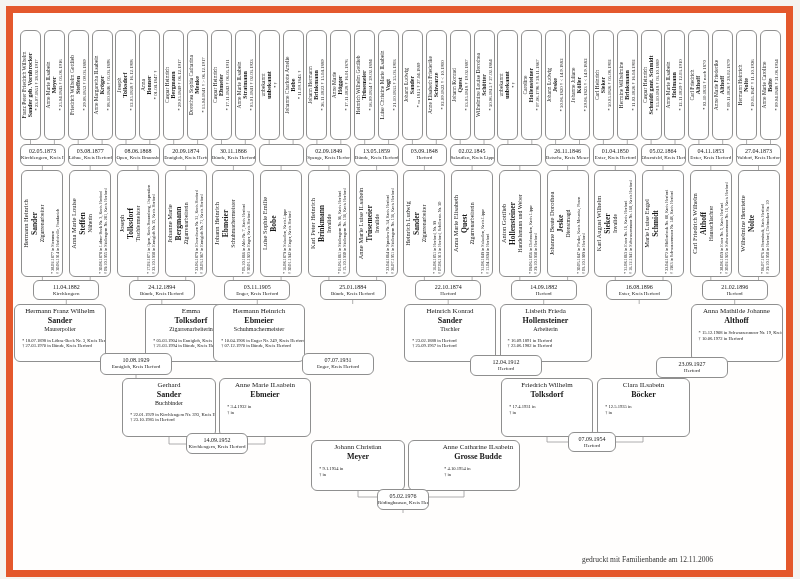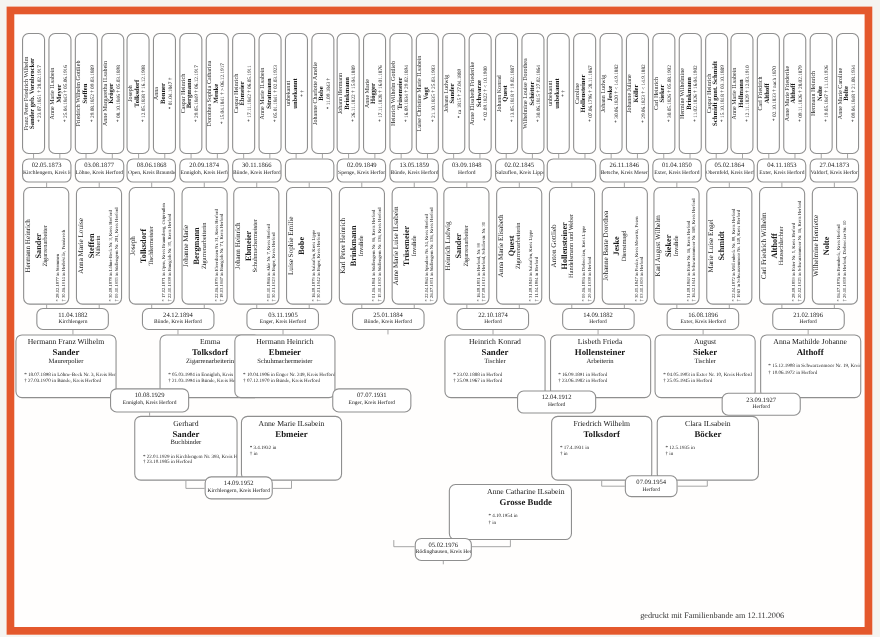--- a/index.html
+++ b/index.html
@@ -536,27 +536,20 @@
         <span class="c-bd">* 23.02.1888 in Herford</span>
         <span class="c-bd" style="margin-top: 0px;">† 25.09.1967 in Herford</span>
       </div>
       <div class="pbox" style="left: 499.5px; top: 304px; width: 92px; height: 58px;">
         <span class="c-g">Lisbeth Frieda</span>
         <span class="c-s">Hollensteiner</span>
         <span class="c-p">Arbeiterin</span>
         <span class="c-bd">* 16.09.1891 in Herford</span>
         <span class="c-bd" style="margin-top: 0px;">† 23.06.1982 in Herford</span>
       </div>
-      <div class="pbox" style="left: 595px; top: 304px; width: 92px; height: 58px;">
-        <span class="c-g">August</span>
-        <span class="c-s">Sieker</span>
-        <span class="c-p">Tischler</span>
-        <span class="c-bd">* 04.05.1903 in Exter Nr. 10, Kreis Herford</span>
-        <span class="c-bd" style="margin-top: 0px;">† 25.05.1945 in Herford</span>
-      </div>
       <div class="pbox" style="left: 690.5px; top: 304px; width: 92px; height: 58px;">
         <span class="c-g">Anna Mathilde Johanne</span>
         <span class="c-s">Althoff</span>
         <span class="c-p"></span>
         <span class="c-bd">* 15.12.1908 in Schwarzenmoor Nr. 19, Kreis Herford</span>
         <span class="c-bd" style="margin-top: 0px;">† 10.06.1972 in Herford</span>
       </div>
       <div class="mbox" style="left: 100px; top: 353px; width: 72px; height: 22px;">
         <span class="m-d">10.08.1929</span>
         <span class="m-p">Ennigloh, Kreis Herford</span>
@@ -602,20 +595,27 @@
         <span class="c-bd" style="margin-top: 0px;">† in</span>
       </div>
       <div class="mbox" style="left: 186px; top: 433px; width: 62px; height: 21px;">
         <span class="m-d">14.09.1952</span>
         <span class="m-p">Kirchlengern, Kreis Herford</span>
       </div>
       <div class="mbox" style="left: 568px; top: 432px; width: 48px; height: 20px;">
         <span class="m-d">07.09.1954</span>
         <span class="m-p">Herford</span>
       </div>
+      <div class="pbox" style="left: 311px; top: 440px; width: 94px; height: 51px;">
+        <span class="c-g">Johann Christian</span>
+        <span class="c-s">Meyer</span>
+        <span class="c-p"></span>
+        <span class="c-bd">* 9.1.1954 in</span>
+        <span class="c-bd" style="margin-top: 0px;">† in</span>
+      </div>
       <div class="pbox" style="left: 408px; top: 440px; width: 112px; height: 51px; padding-left: 28px;">
         <span class="c-g">Anne Catharine ILsabein</span>
         <span class="c-s">Grosse Budde</span>
         <span class="c-p"></span>
         <span class="c-bd">* 4.10.1954 in</span>
         <span class="c-bd" style="margin-top: 0px;">† in</span>
       </div>
       <div class="mbox" style="left: 377px; top: 489px; width: 52px; height: 21px;">
         <span class="m-d">05.02.1976</span>
         <span class="m-p">Rödinghausen, Kreis Herford</span>

